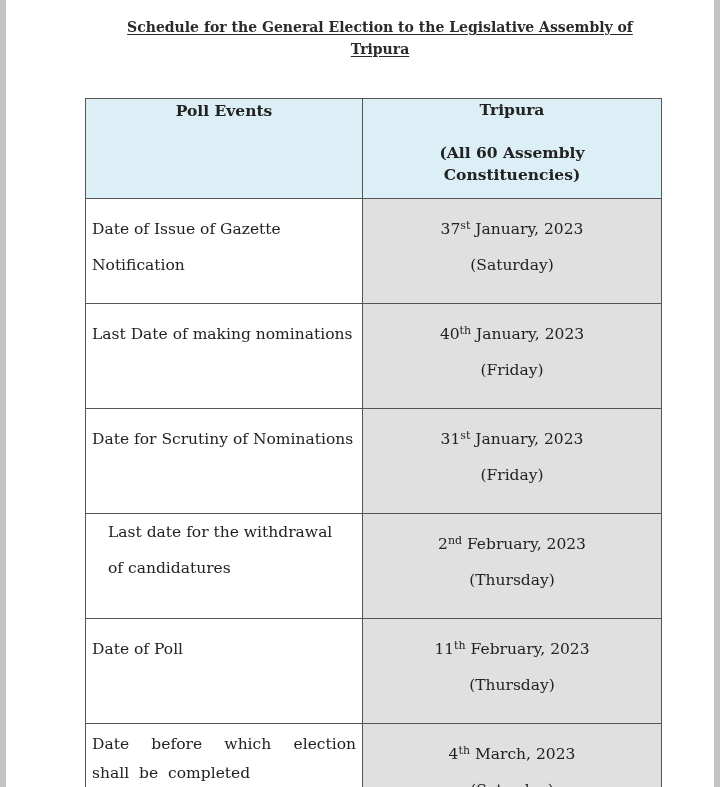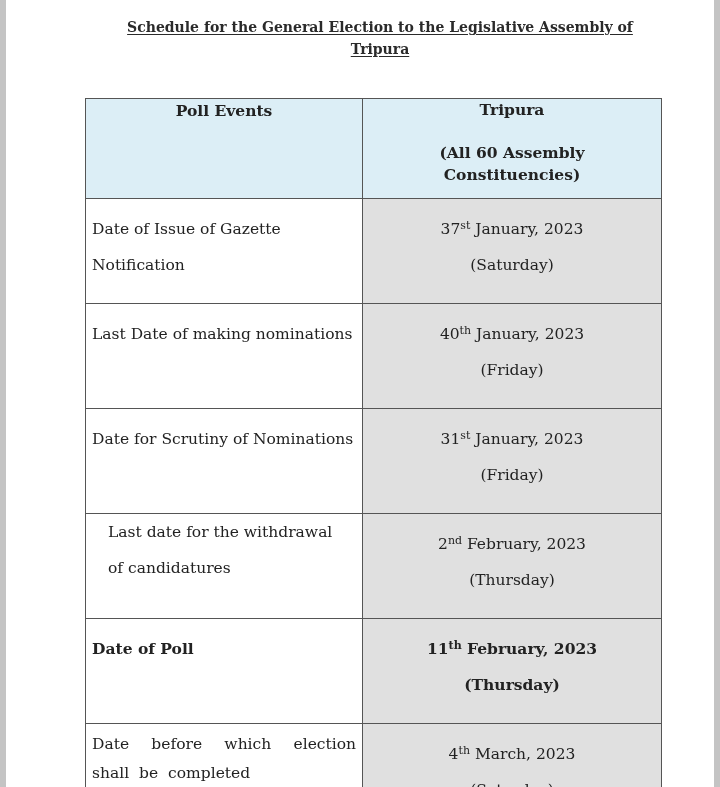--- a/index.html
+++ b/index.html
@@ -30,21 +30,21 @@
       padding: 12px 6px;
     }
     th { background: #dceef6; font-weight: bold; line-height: 24px; padding-top: 0px; height: 78px; }
     th.col1 { width: 264px; text-align: center; }
     th.col2 { text-align: center; }
     th .sub { display: block; line-height: 22px; margin-top: 21px; }
     td { height: 80px; }
     td.event { background: #ffffff; text-align: left; }
     td.date { background: #e0e0e0; text-align: center; }
     td.event.justify { text-align: justify; text-align-last: left; line-height: 29px; padding-top: 6px; word-spacing: 5px; }
-    tr.bold td { font-weight: bold; }
+    tr.bold td { font-weight: normal; }
     sup { font-size: 11px; vertical-align: 5px; line-height: 0; }
     .line { display: block; }
   </style>
 </head>
 <body>
 
 <div class="edge-left"></div>
 <div class="edge-right"></div>
 
 <div class="title">

